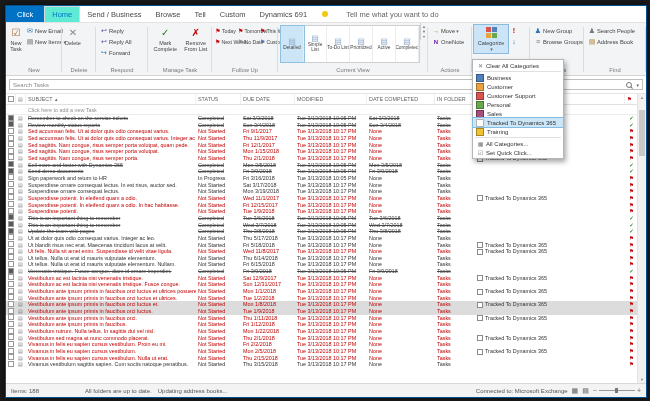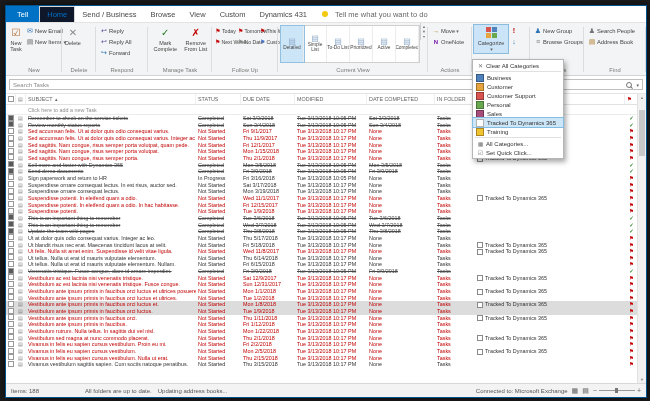--- a/index.html
+++ b/index.html
@@ -11,22 +11,22 @@
   .qat{display:flex;align-items:center;gap:3px;padding:0 5px;font-size:7px}
   .qat span{cursor:default}
   .title{flex:1;text-align:center;white-space:nowrap;overflow:hidden}
   .winbtns{display:flex;height:100%}
   .winbtn{width:17px;display:flex;align-items:center;justify-content:center;font-size:7px}
 
   
   .tabsrow{height:16px;background:#fff;display:flex;align-items:stretch;font-size:7.5px;flex:0 0 auto;border-bottom:1px solid #e3e3e3}
   .tab{padding:0 7px;display:flex;align-items:center;color:#4a4a4a;white-space:nowrap}
   .tab.file{background:#0072c6;color:#fff;padding:0 11px}
-  .tab.active{color:#0072c6;background:#0f172a;border:1px solid #d8d8d8;border-bottom:none}
-  .tellme{display:flex;align-items:center;color:#666;margin-left:8px;gap:7px;white-space:nowrap}
+  .tab.active{color:#0072c6;background:#5eead4;border:1px solid #d8d8d8;border-bottom:none}
+  .tellme{display:flex;align-items:center;color:#666;margin-left:8px;gap:18px;white-space:nowrap}
   .bulb{width:6px;height:6px;border-radius:50%;background:#f2c811;display:inline-block}
 
   
   .ribbon{height:52px;background:#f3f4f5;border-bottom:1px solid #d4d4d4;display:flex;flex:0 0 auto;position:relative}
   .group{display:flex;flex-direction:column;position:relative;flex:0 0 auto}
   .group::after{content:"";position:absolute;right:0;top:4px;bottom:3px;width:1px;background:#dcdcdc}
   .gbody{flex:1;display:flex;align-items:flex-start;padding:2px 1px 0 2px}
   .glabel{height:9px;font-size:5.8px;color:#7a7a7a;text-align:center;line-height:9px}
   .bigbtn{display:flex;flex-direction:column;align-items:center;justify-content:flex-start;font-size:5.5px;color:#444;padding:1px 1px;text-align:center;line-height:6px}
   .bigicon{width:14px;height:13px;display:flex;align-items:center;justify-content:center;font-size:10px;margin-bottom:1px}
@@ -100,27 +100,27 @@
   .zsign{font-size:7px;color:#666}
 </style>
 </head>
 <body>
 
 <div class="window">
 
 
   <div class="tabsrow">
     <div style="display:flex">
-        <div class="tab file">Tell</div>
+        <div class="tab file">Click</div>
         <div class="tab active">Home</div>
         <div class="tab">Send / Business</div>
         <div class="tab">Browse</div>
-        <div class="tab">View</div>
+        <div class="tab">Tell</div>
         <div class="tab">Custom</div>
-        <div class="tab">Dynamics 431</div>
+        <div class="tab">Dynamics 691</div>
       </div>
     <div class="tellme">
       <span class="bulb"></span>
       <span>Tell me what you want to do</span>
     </div>
   </div>
 
   <div class="ribbon">
 
     <div class="group g-new">

